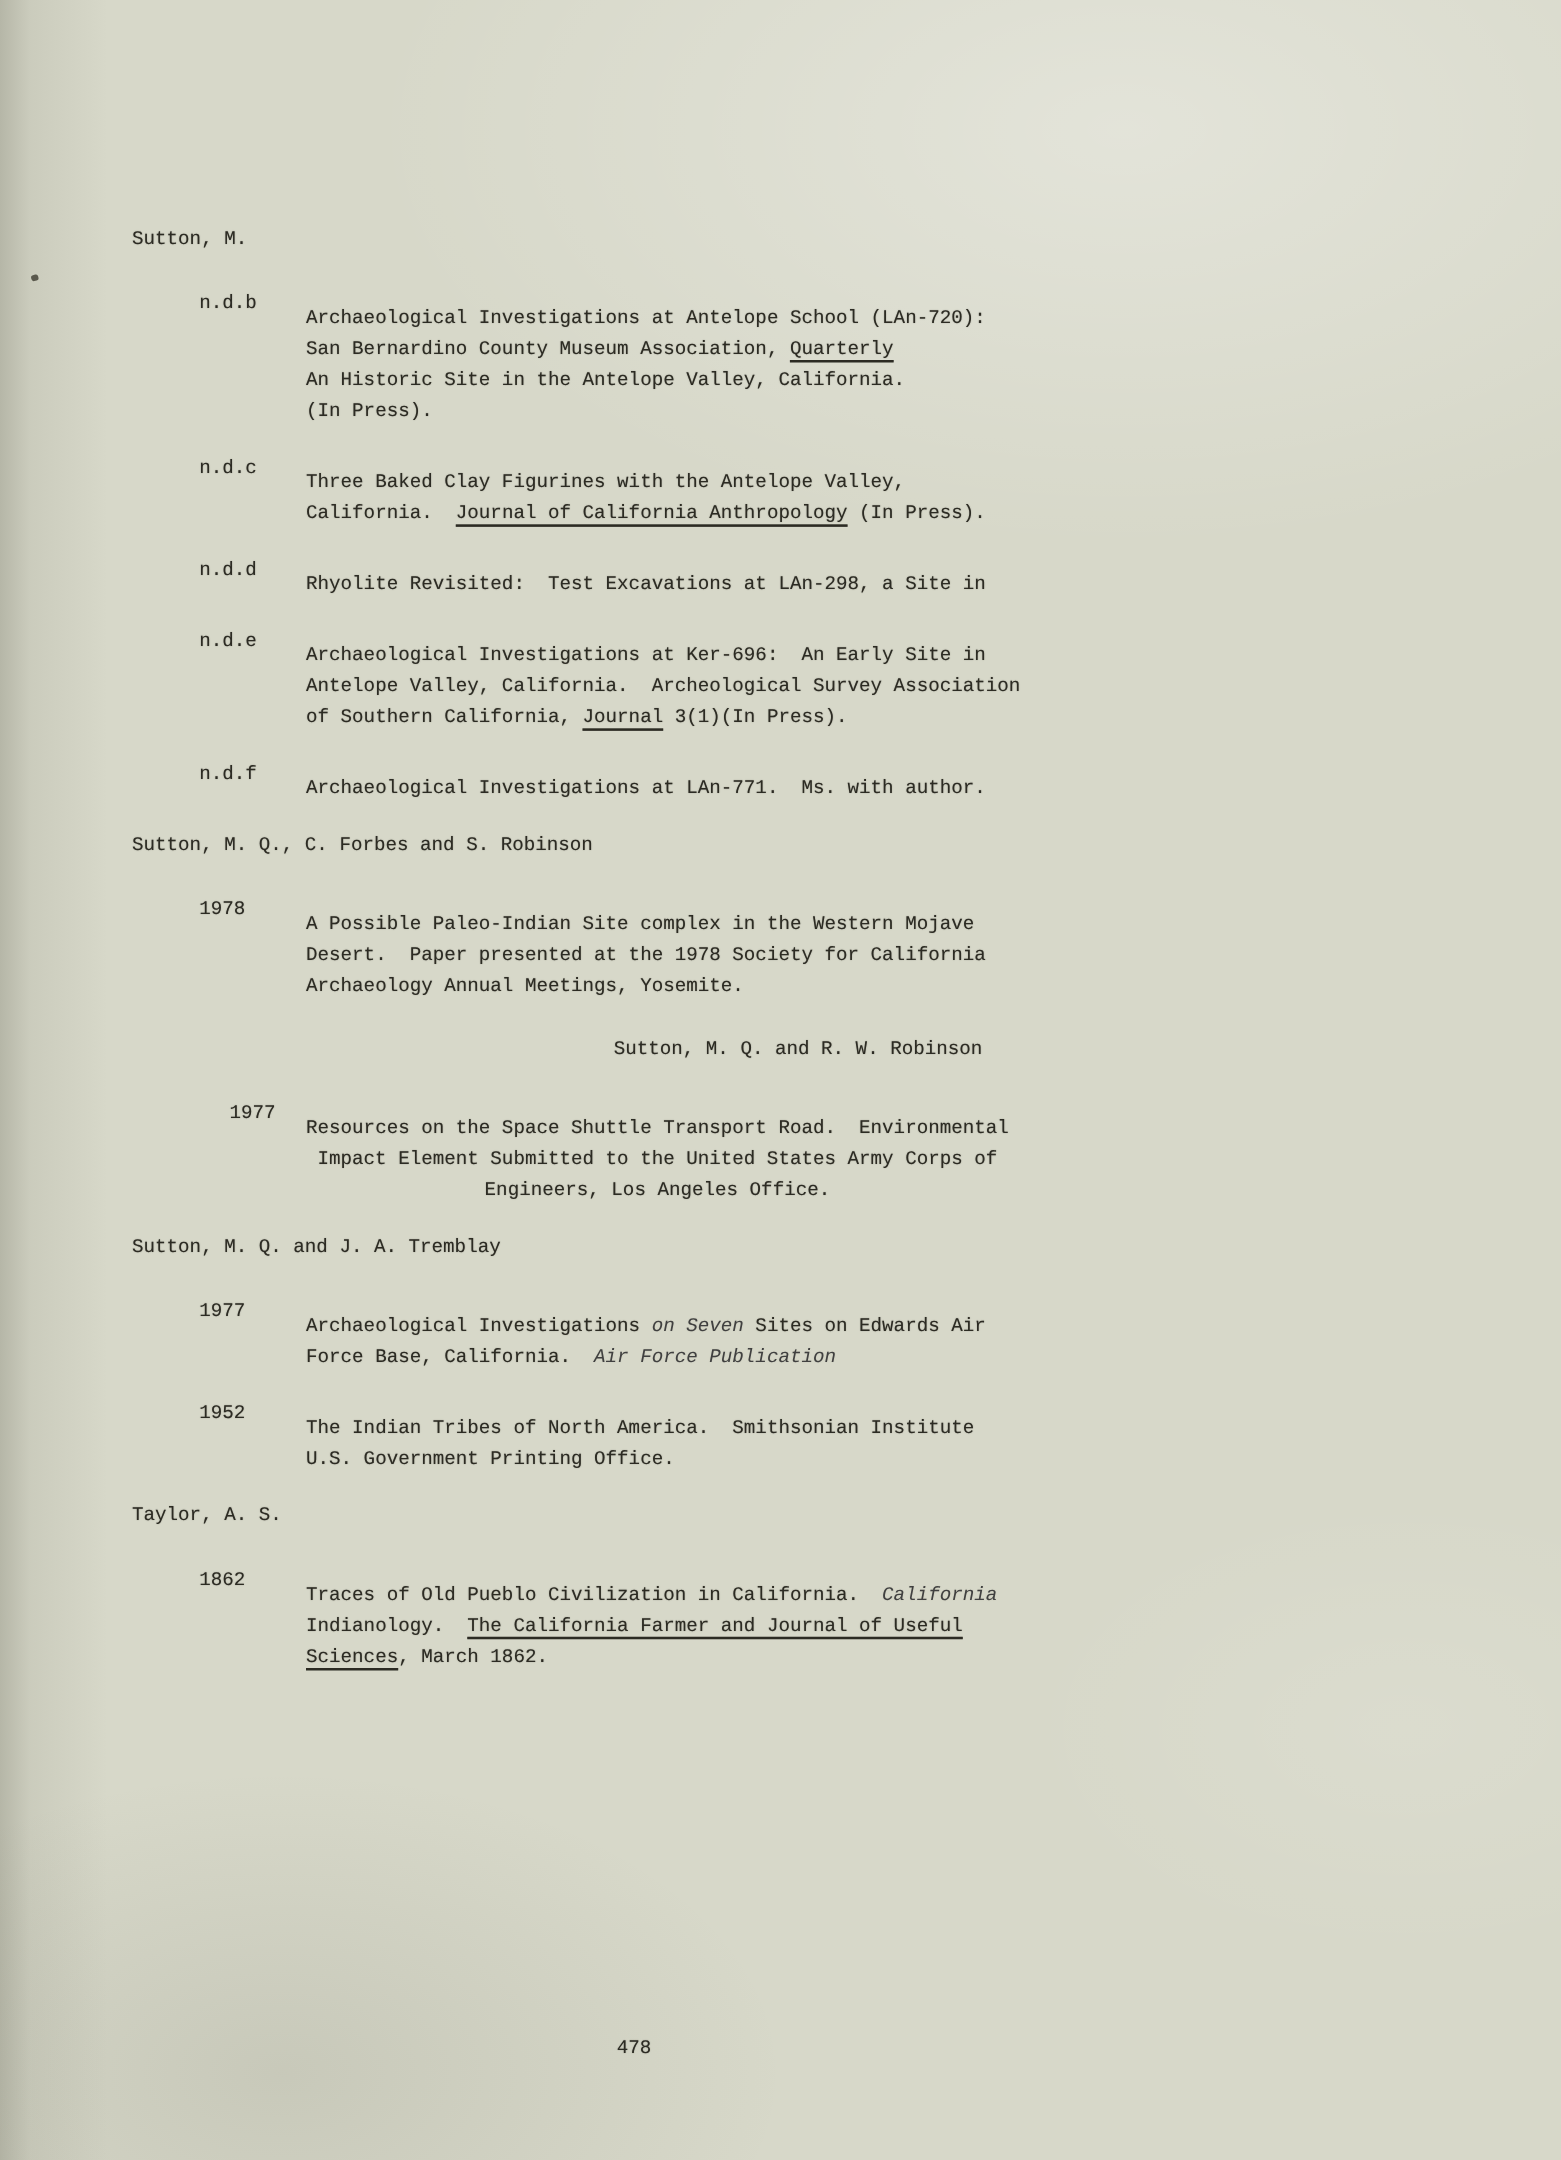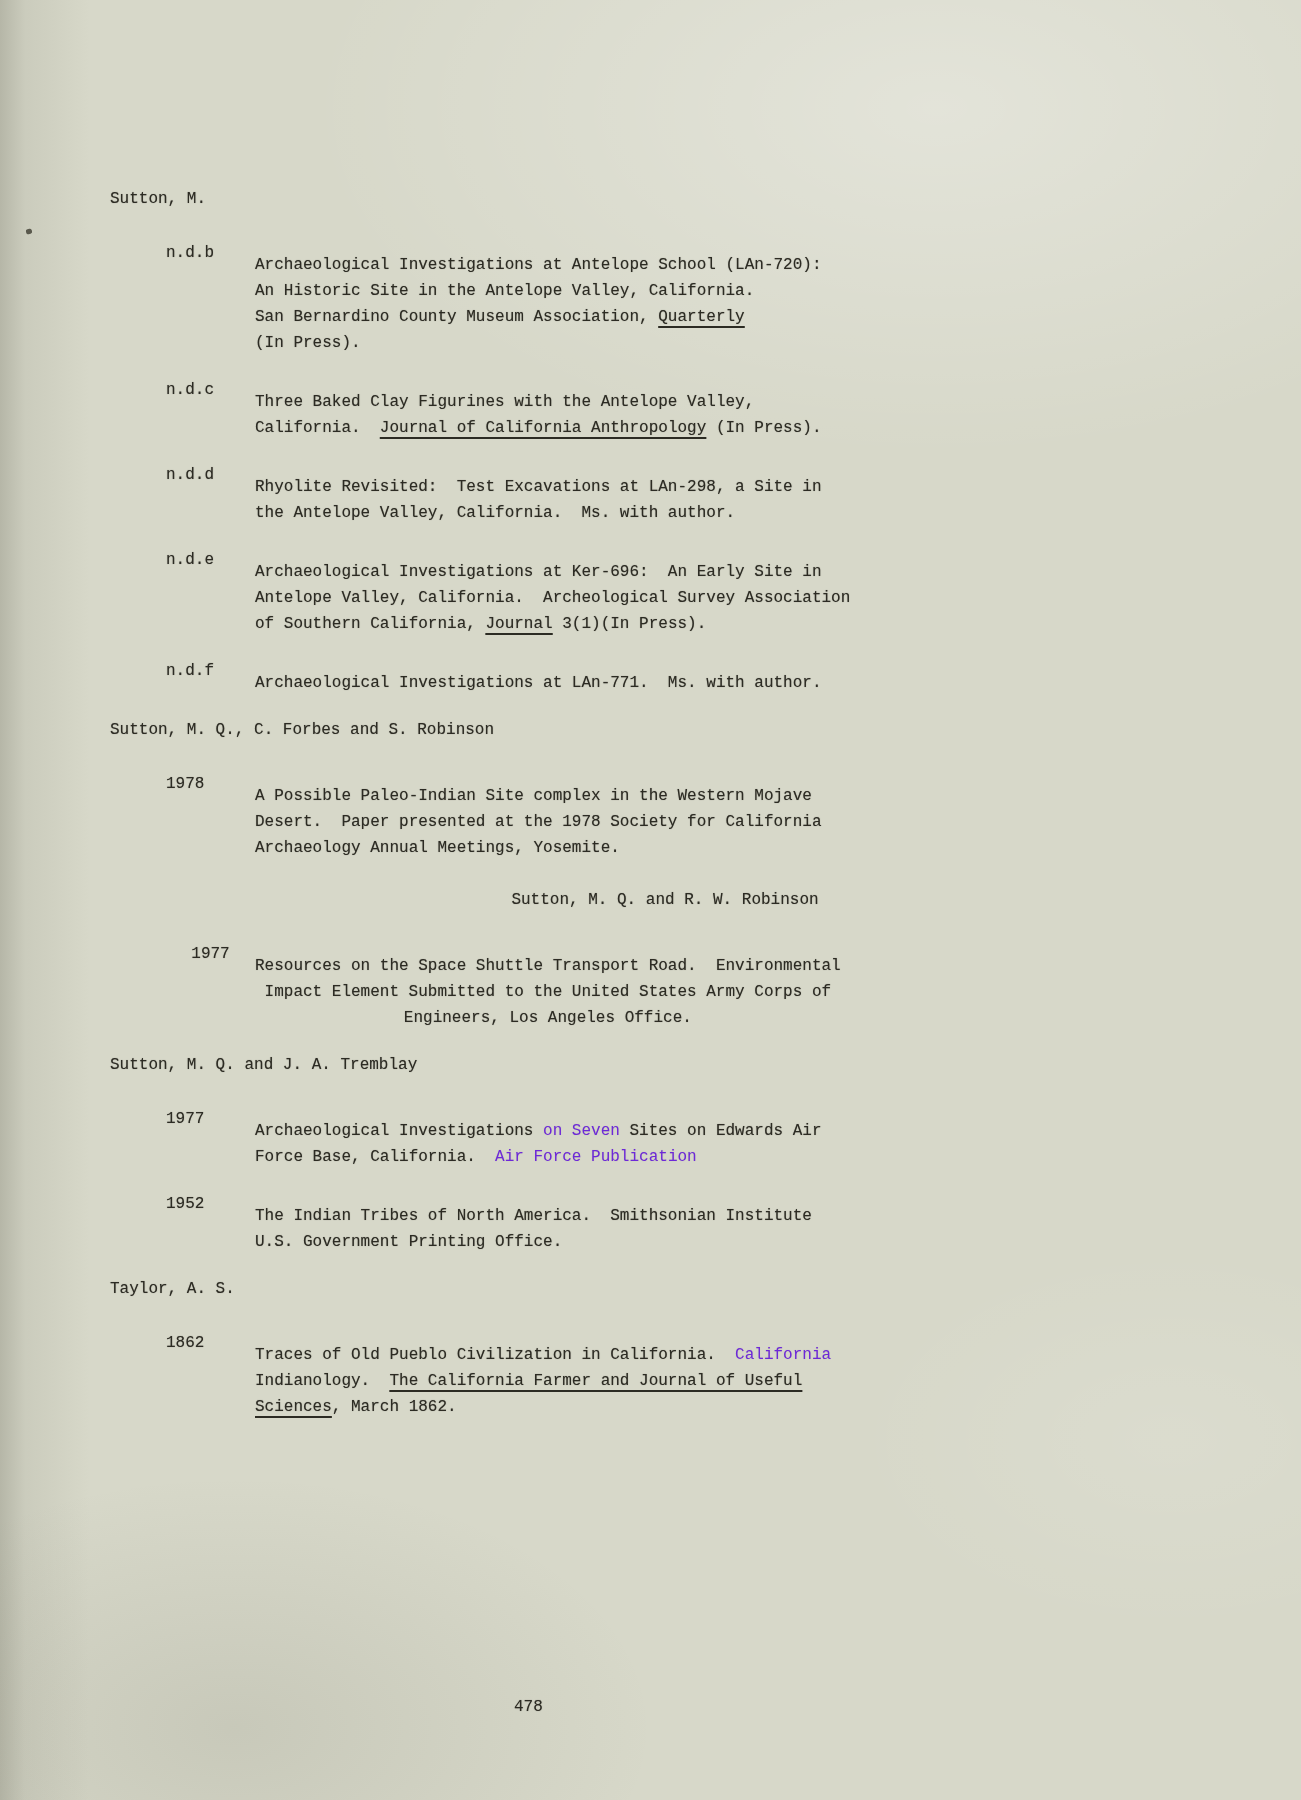--- a/index.html
+++ b/index.html
@@ -46,57 +46,56 @@
   .author { white-space: pre; margin-bottom: 28px; }
   .entry { display: flex; margin-left: 56px; margin-bottom: 21px; }
   .entry-label { flex: none; width: 89px; }
   .entry-body { flex: none; margin-top: 12px; }
   .line { white-space: pre; }
   .u {
     text-decoration: underline;
     text-decoration-thickness: 2px;
     text-underline-offset: 5px;
   }
-  .f { color: #6d28d9; text-shadow: 0 0 1px rgba(132,131,111,0.3); }
+  .f { color: #404040; text-shadow: 0 0 1px rgba(132,131,111,0.3); font-style: italic; }
   .page-number {
     position: absolute;
     top: 1694px;
     left: 514px;
     white-space: pre;
   }
 </style>
 </head>
 <body>
 
 <div class="page">
   <div class="speck"></div>
   <div class="content">
       <div class="section">
         <div class="author">Sutton, M.</div>
         <div class="entry">
           <div class="entry-label">n.d.b</div>
           <div class="entry-body">
             <div class="line"><span class="">Archaeological Investigations at Antelope School (LAn-720):</span></div>
+            <div class="line"><span class="">San Bernardino County Museum Association, </span><span class="u">Quarterly</span></div>
             <div class="line"><span class="">An Historic Site in the Antelope Valley, California.</span></div>
-            <div class="line"><span class="">San Bernardino County Museum Association, </span><span class="u">Quarterly</span></div>
             <div class="line"><span class="">(In Press).</span></div>
           </div>
         </div>
         <div class="entry">
           <div class="entry-label">n.d.c</div>
           <div class="entry-body">
             <div class="line"><span class="">Three Baked Clay Figurines with the Antelope Valley,</span></div>
             <div class="line"><span class="">California.  </span><span class="u">Journal of California Anthropology</span><span class=""> (In Press).</span></div>
           </div>
         </div>
         <div class="entry">
           <div class="entry-label">n.d.d</div>
           <div class="entry-body">
             <div class="line"><span class="">Rhyolite Revisited:  Test Excavations at LAn-298, a Site in</span></div>
-            <div class="line"><span class="">the Antelope Valley, California.  Ms. with author.</span></div>
           </div>
         </div>
         <div class="entry">
           <div class="entry-label">n.d.e</div>
           <div class="entry-body">
             <div class="line"><span class="">Archaeological Investigations at Ker-696:  An Early Site in</span></div>
             <div class="line"><span class="">Antelope Valley, California.  Archeological Survey Association</span></div>
             <div class="line"><span class="">of Southern California, </span><span class="u">Journal</span><span class=""> 3(1)(In Press).</span></div>
           </div>
         </div>

